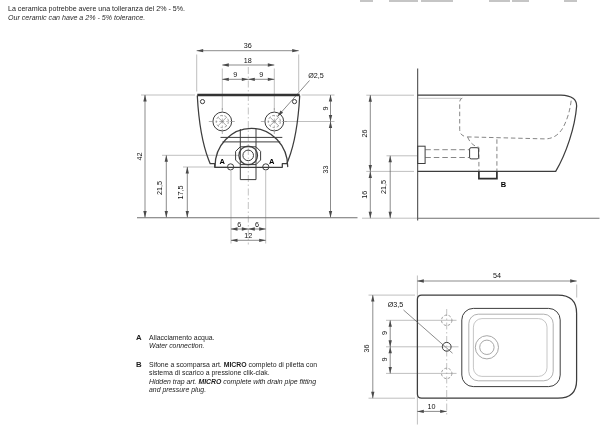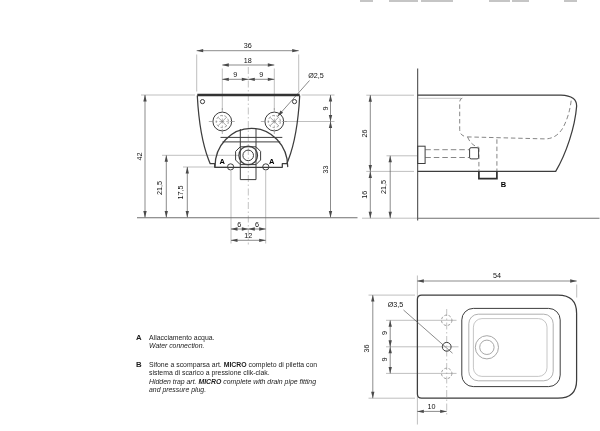--- a/index.html
+++ b/index.html
@@ -36,20 +36,22 @@
 <div class="page">
 
   <div class="cm" style="left:360px;width:13px"></div>
   <div class="cm" style="left:389px;width:29px"></div>
   <div class="cm" style="left:421px;width:32px"></div>
   <div class="cm" style="left:489px;width:21px"></div>
   <div class="cm" style="left:512px;width:17px"></div>
   <div class="cm" style="left:564px;width:13px"></div>
 
   <div class="hdr">
+    <div>La ceramica potrebbe avere una tolleranza del 2% - 5%.</div>
+    <div class="en">Our ceramic can have a 2% - 5% tolerance.</div>
   </div>
 
   <svg width="600" height="431" viewBox="0 0 600 431">
     <defs>
       <marker id="ar" viewBox="0 0 12 8" refX="11" refY="4" markerWidth="11" markerHeight="7.3" orient="auto-start-reverse">
         <path d="M0.8,1.4 L11.2,4 L0.8,6.6 Z" fill="#4a4a4a"></path>
       </marker>
     </defs>
 
     <g>

